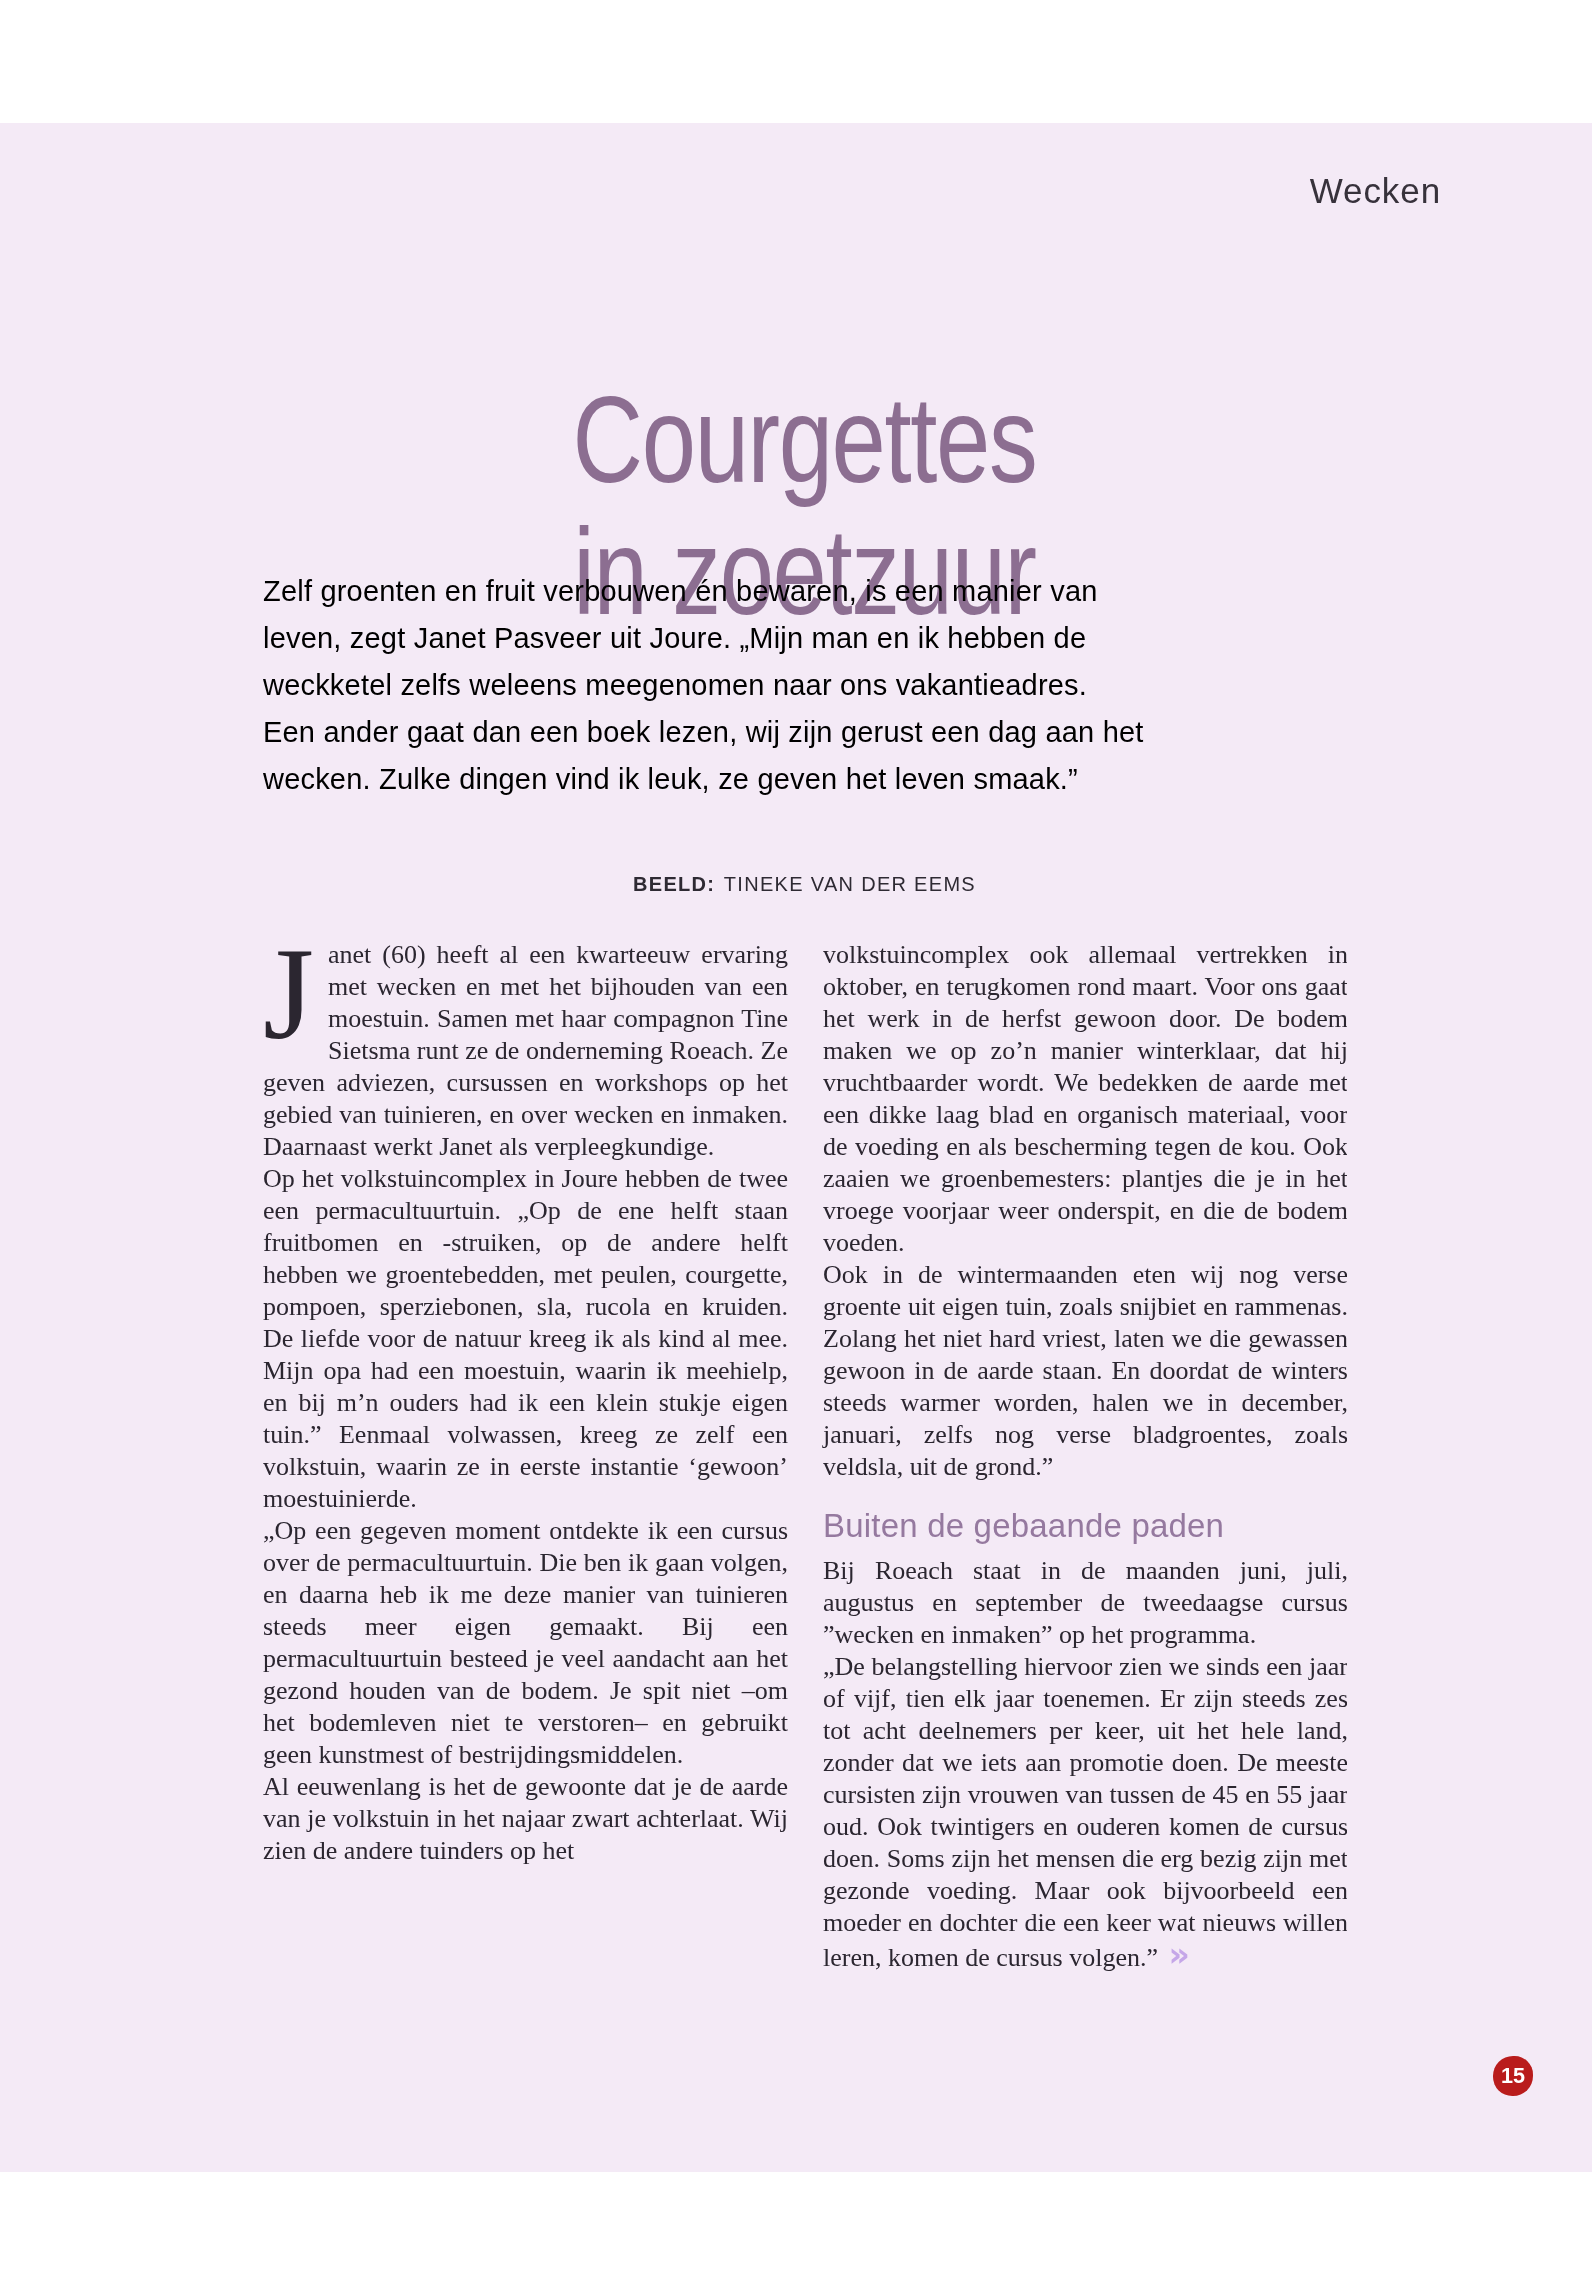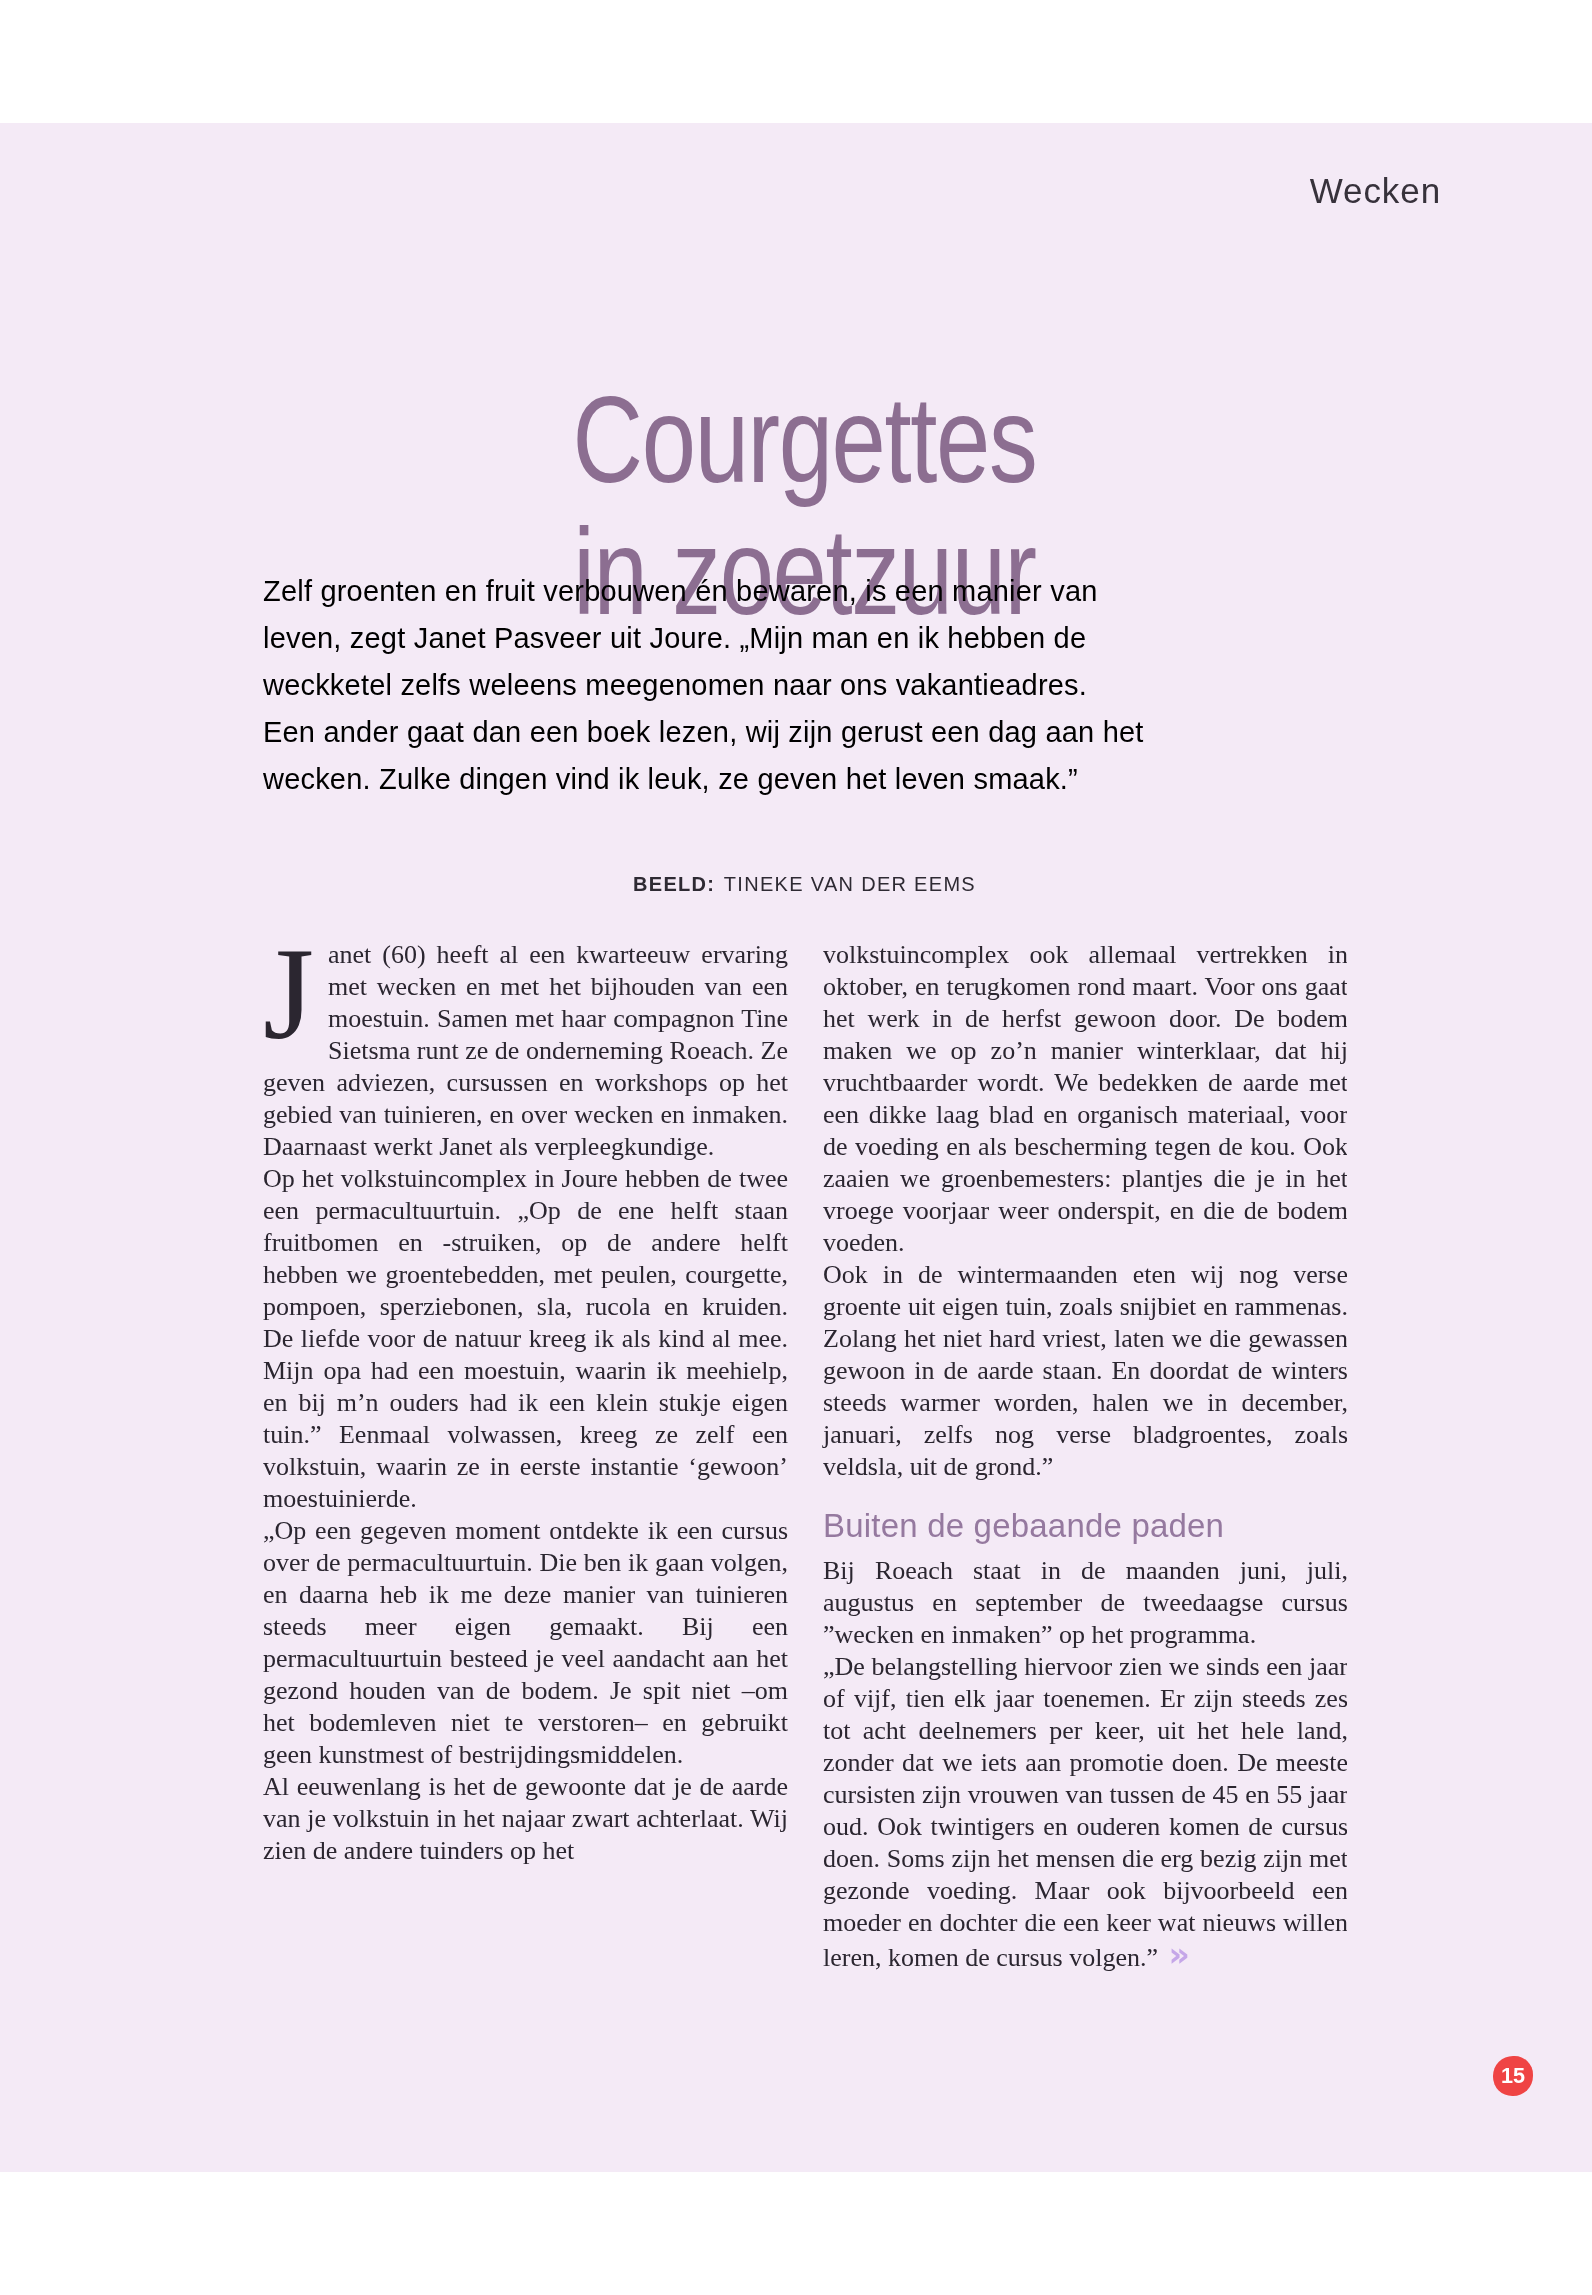--- a/index.html
+++ b/index.html
@@ -57,21 +57,21 @@
     font-size:131px;line-height:102px;
     padding:3.5px 14px 0 0;color:#2b2630;
   }
   .chevron{
     font-family:"DejaVu Sans",sans-serif;
     color:#c5a7e8;font-size:33px;line-height:32px;
     margin-left:10.4px;letter-spacing:-3.5px;font-weight:bold;
   }
   .page-badge{
     position:absolute;left:1493px;top:2056px;width:40px;height:40px;
-    border-radius:50% 46% 50% 48%;background:#ef4444;
+    border-radius:50% 46% 50% 48%;background:#b91c1c;
     display:flex;align-items:center;justify-content:center;
     font-family:"Liberation Sans",sans-serif;font-weight:bold;
     font-size:21.6px;color:#ffffff;
   }
 </style>
 </head>
 <body>
 
 <div class="bg-panel"></div>
 

